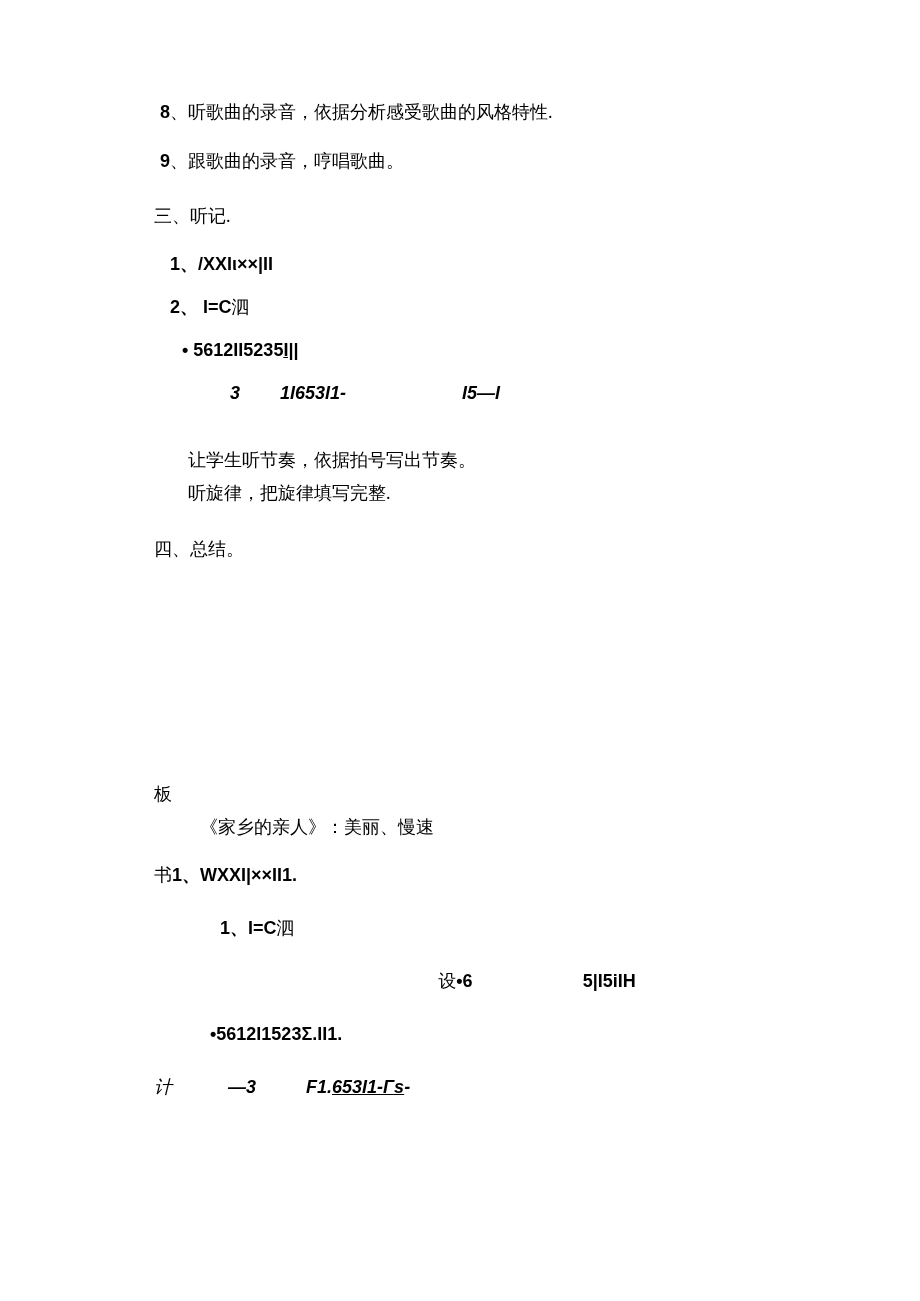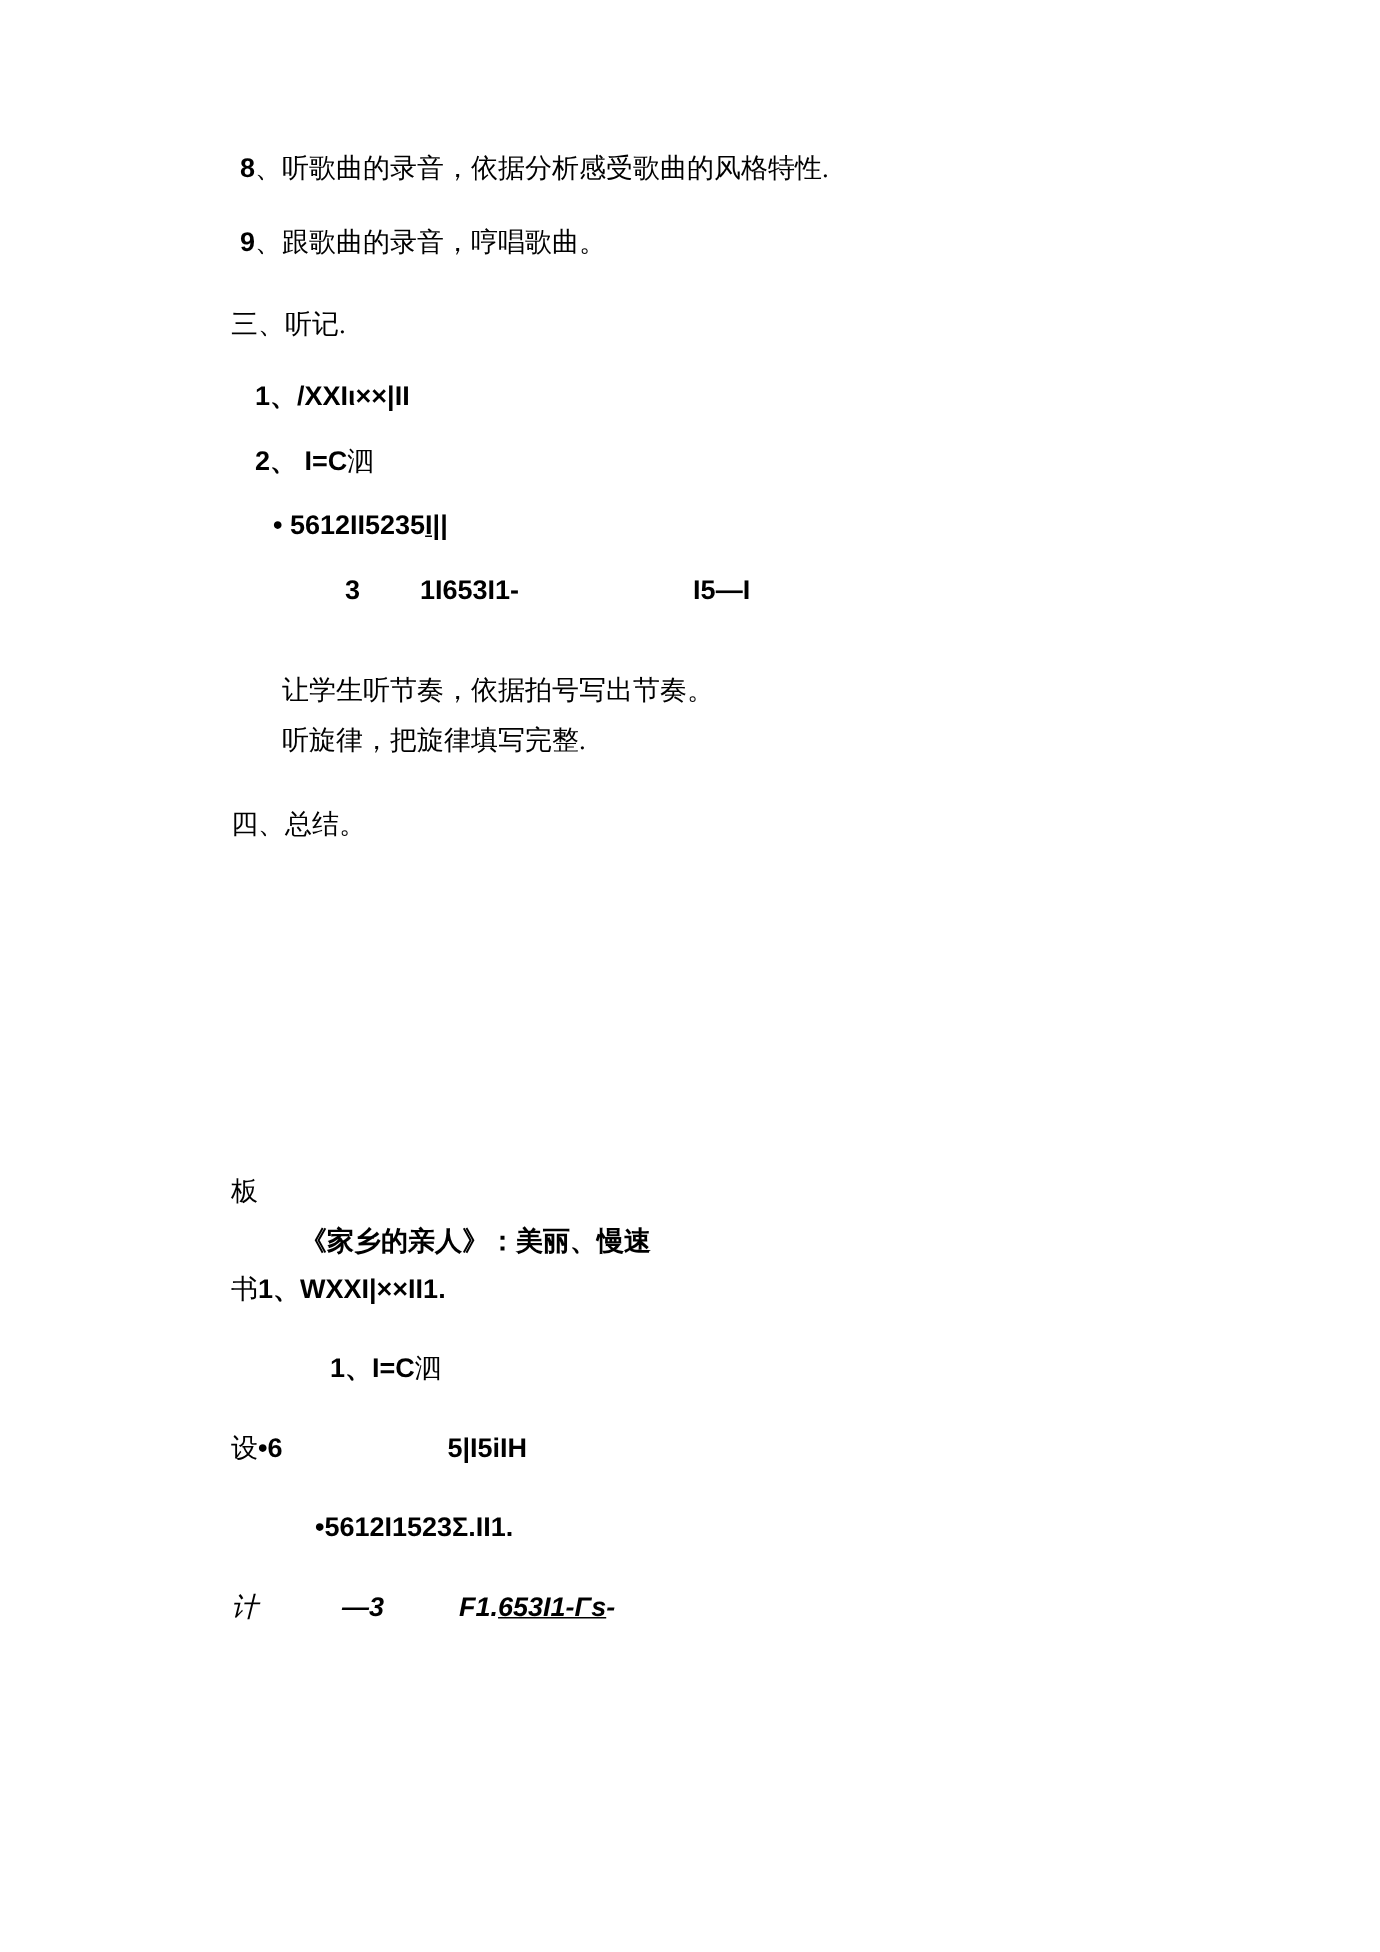--- a/index.html
+++ b/index.html
@@ -36,57 +36,58 @@
       margin-bottom: 18px;
       padding-left: 10px;
     }
     .bullet-item {
       margin-bottom: 18px;
       padding-left: 22px;
     }
     .deep-indent {
       margin-bottom: 0;
       padding-left: 70px;
+      font-style: italic;
     }
     .para {
       margin-top: 38px;
       padding-left: 28px;
       line-height: 1.8;
     }
     .section-4 {
       margin-top: 28px;
       margin-left: -6px;
     }
     .board-section {
       margin-top: 220px;
     }
     .board-label {
       margin-bottom: 8px;
       margin-left: -6px;
     }
     .board-title {
       padding-left: 40px;
-      margin-bottom: 6px;
-      font-weight: bold;
+      margin-bottom: 22px;
     }
     .board-author {
       padding-left: 40px;
       margin-bottom: 20px;
     }
     .shu-line {
       margin-left: -6px;
       margin-bottom: 28px;
     }
     .board-item2 {
       padding-left: 60px;
       margin-bottom: 28px;
     }
     .she-line {
       margin-left: -6px;
       margin-bottom: 28px;
+      text-align: center;
     }
     .board-item3b {
       padding-left: 50px;
       margin-bottom: 28px;
     }
     .ji-line {
       margin-left: -6px;
       font-style: italic;
     }
     .spacer1 { display: inline-block; width: 34px; }

